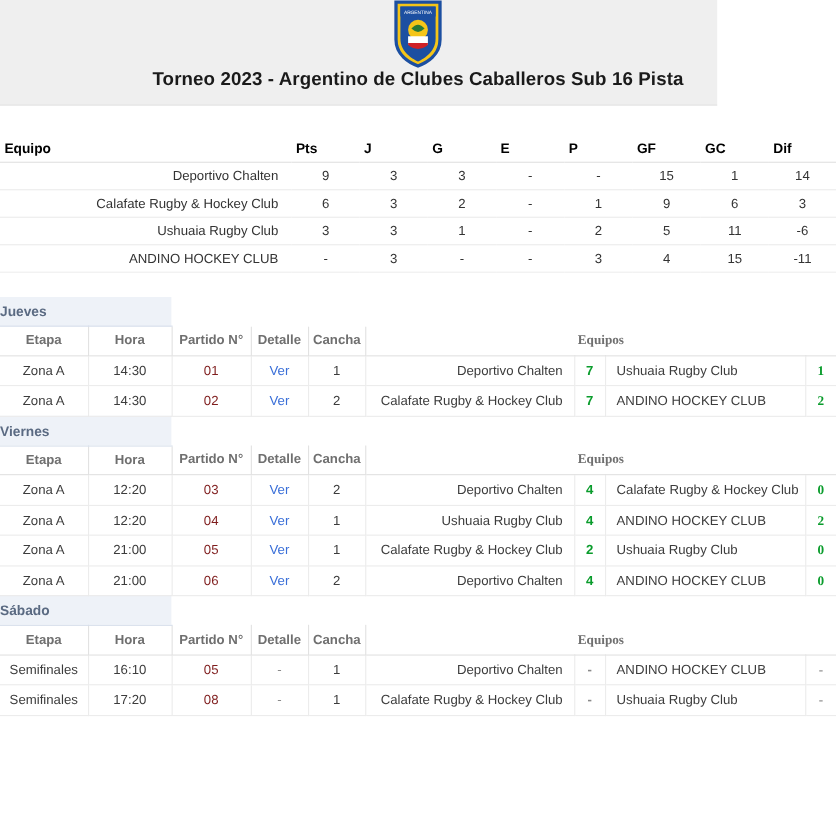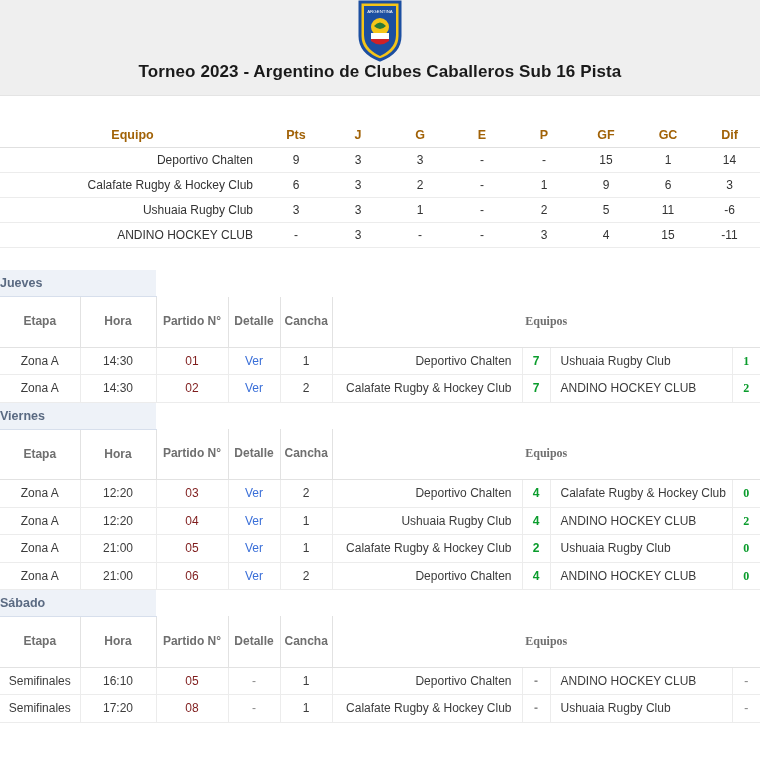--- a/index.html
+++ b/index.html
@@ -6,21 +6,21 @@
   html, body {
     margin: 0; padding: 0;
     width: 760px; height: 759px;
     background: #ffffff;
     font-family: "Liberation Sans", sans-serif;
     font-size: 12px;
     color: #333;
   }
   #header {
     background: #efefef;
-    width: 760px;
+    width: 652px;
     height: 96px;
     position: relative;
     border-bottom: 1px solid #e4e4e4;
   }
   #crest {
     position: absolute;
     left: 352px; top: 0px;
     width: 56px; height: 62px;
   }
   #title {
@@ -41,23 +41,23 @@
   .zona-bar td {
     background: #e8eefc;
     color: #4a5a7a;
     font-weight: bold;
     font-size: 12.5px;
     padding: 5px 8px;
     border-bottom: 1px solid #c9d6f0;
   }
   .zona-bar td.empty { background: #fff; border-bottom: none; }
   .st-head td {
-    color: #a16207;
-    font-weight: bold;
-    text-align: center;
+    color: #000000;
+    font-weight: bold;
+    text-align: left;
     padding: 4px 4px 5px;
     border-bottom: 1px solid #e0e0e0;
     font-size: 12.5px;
   }
   .st-row td {
     text-align: center;
     padding: 5px 4px;
     border-bottom: 1px solid #ececec;
     color: #333;
   }
@@ -70,21 +70,21 @@
     font-weight: bold;
     padding: 6px 0;
     border-bottom: 1px solid #d7dfec;
     font-size: 12.5px;
   }
   .day-bar td.empty { background: #fff; border-bottom: none; }
   .fx-head td {
     color: #6f6f6f;
     font-weight: bold;
     text-align: center;
-    padding: 18px 4px;
+    padding: 6px 4px;
     border: 1px solid #e2e2e2;
     border-left: none;
     border-top: none;
     background: #fff;
     font-size: 12px;
     line-height: 1.15;
   }
   .fx-head td.first { border-left: none; }
   .fx-row td {
     text-align: center;

